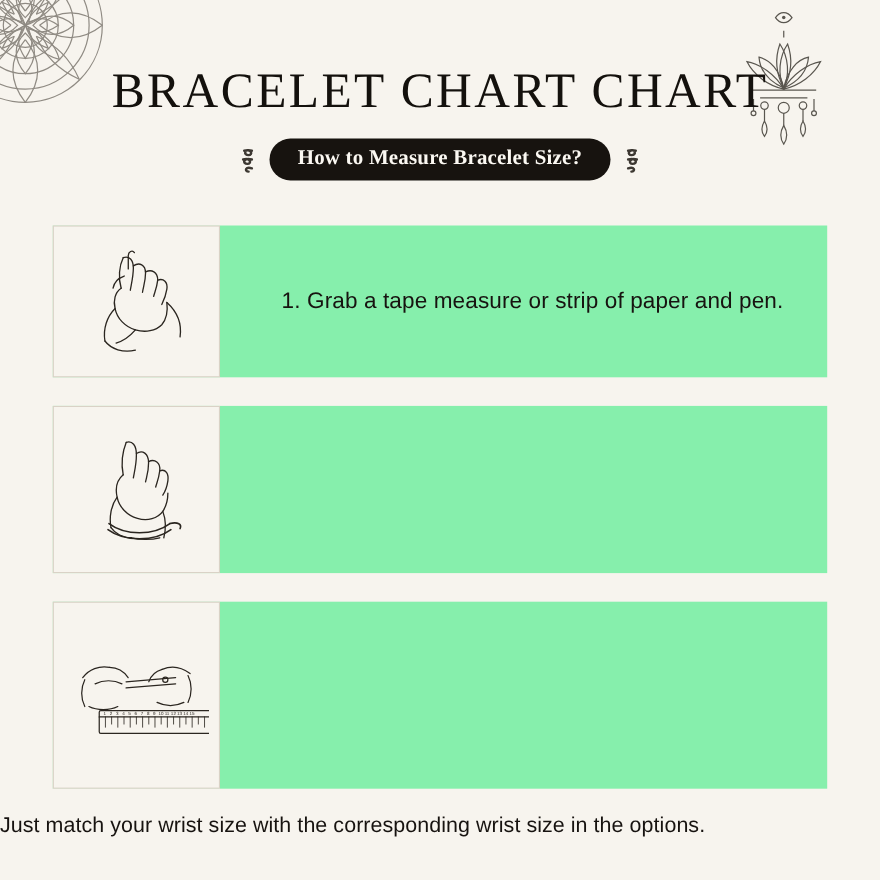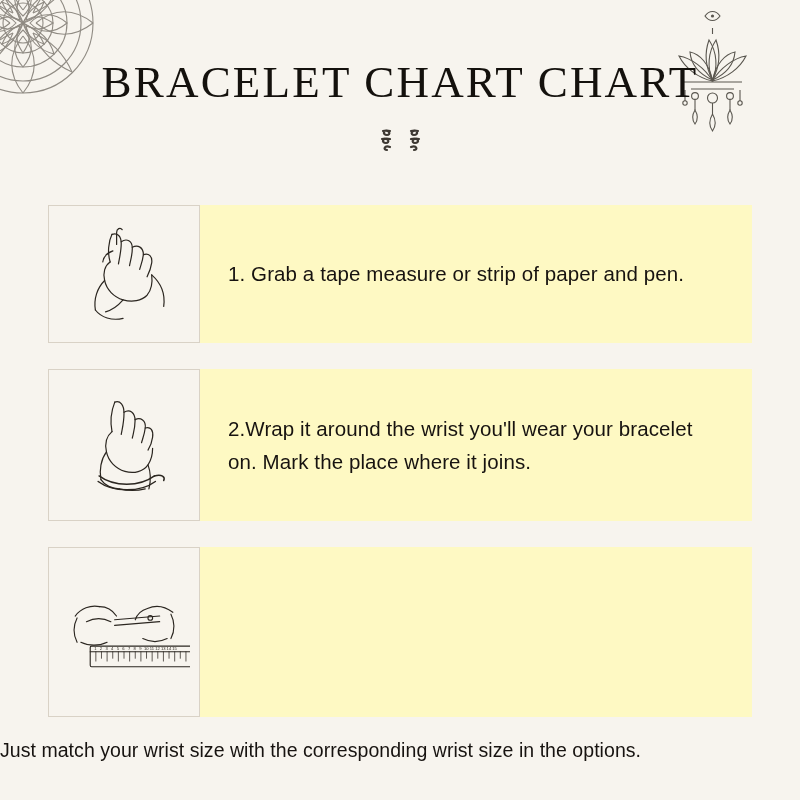--- a/index.html
+++ b/index.html
@@ -81,22 +81,23 @@
   .steps {
     position: absolute;
     top: 205px;
     left: 0;
     width: 800px;
   }
   .step {
     position: relative;
     display: flex;
     align-items: stretch;
-    background: #fef9c3;
+    background: #86efac;
     margin: 0 48px 26px 48px;
+    gap: 28px;
   }
   .step-figure {
     width: 152px;
     flex: 0 0 152px;
     background: #f7f4ee;
     border: 1px solid #d9d2c6;
     box-sizing: border-box;
     display: flex;
     align-items: center;
     justify-content: center;
@@ -217,20 +218,21 @@
 <div class="pill-wrap">
   <span class="swirl">
     <svg viewBox="0 0 26 26" width="26" height="26">
       <g stroke="#1d1812" fill="none" stroke-width="2.2" stroke-linecap="round">
         <path d="M21 5 C14 3 13 9 18 9 C22 9 21 3 14 5"></path>
         <path d="M21 13 C13 11 12 17 17 17 C21 17 20 11 13 13"></path>
         <path d="M21 21 C15 19 14 24 18 24"></path>
       </g>
     </svg>
   </span>
+  <div class="pill">How to Measure Bracelet Size?</div>
   <span class="swirl">
     <svg viewBox="0 0 26 26" width="26" height="26">
       <g stroke="#1d1812" fill="none" stroke-width="2.2" stroke-linecap="round">
         <path d="M5 5 C12 3 13 9 8 9 C4 9 5 3 12 5"></path>
         <path d="M5 13 C13 11 14 17 9 17 C5 17 6 11 13 13"></path>
         <path d="M5 21 C11 19 12 24 8 24"></path>
       </g>
     </svg>
   </span>
 </div>
@@ -273,21 +275,20 @@
           <path d="M91 86 C94 94 94 104 92 112"></path>
           <path d="M40 102 C44 108 52 112 60 112"></path>
           <path d="M60 112 C68 114 80 114 88 112"></path>
 
           <path d="M38 98 C54 110 82 110 98 98" stroke-width="1.6"></path>
           <path d="M37 104 C53 116 83 116 99 104" stroke-width="1.6"></path>
           <path d="M98 98 C106 96 110 99 108 103" stroke-width="1.6"></path>
         </g>
       </svg>
     </div>
-    <div class="step-text">2.Wrap it around the wrist you'll wear your bracelet on. Mark the place where it joins.</div>
   </div>
 
   <div class="step step-3">
     <div class="step-figure">
       <svg viewBox="0 0 140 130" width="132" height="122">
         <g stroke="#2b2620" fill="none" stroke-width="1.2" stroke-linecap="round">
 
           <path d="M18 48 C24 40 34 36 44 38"></path>
           <path d="M44 38 C52 38 58 42 62 48"></path>
           <path d="M20 50 C16 58 16 68 20 76"></path>

